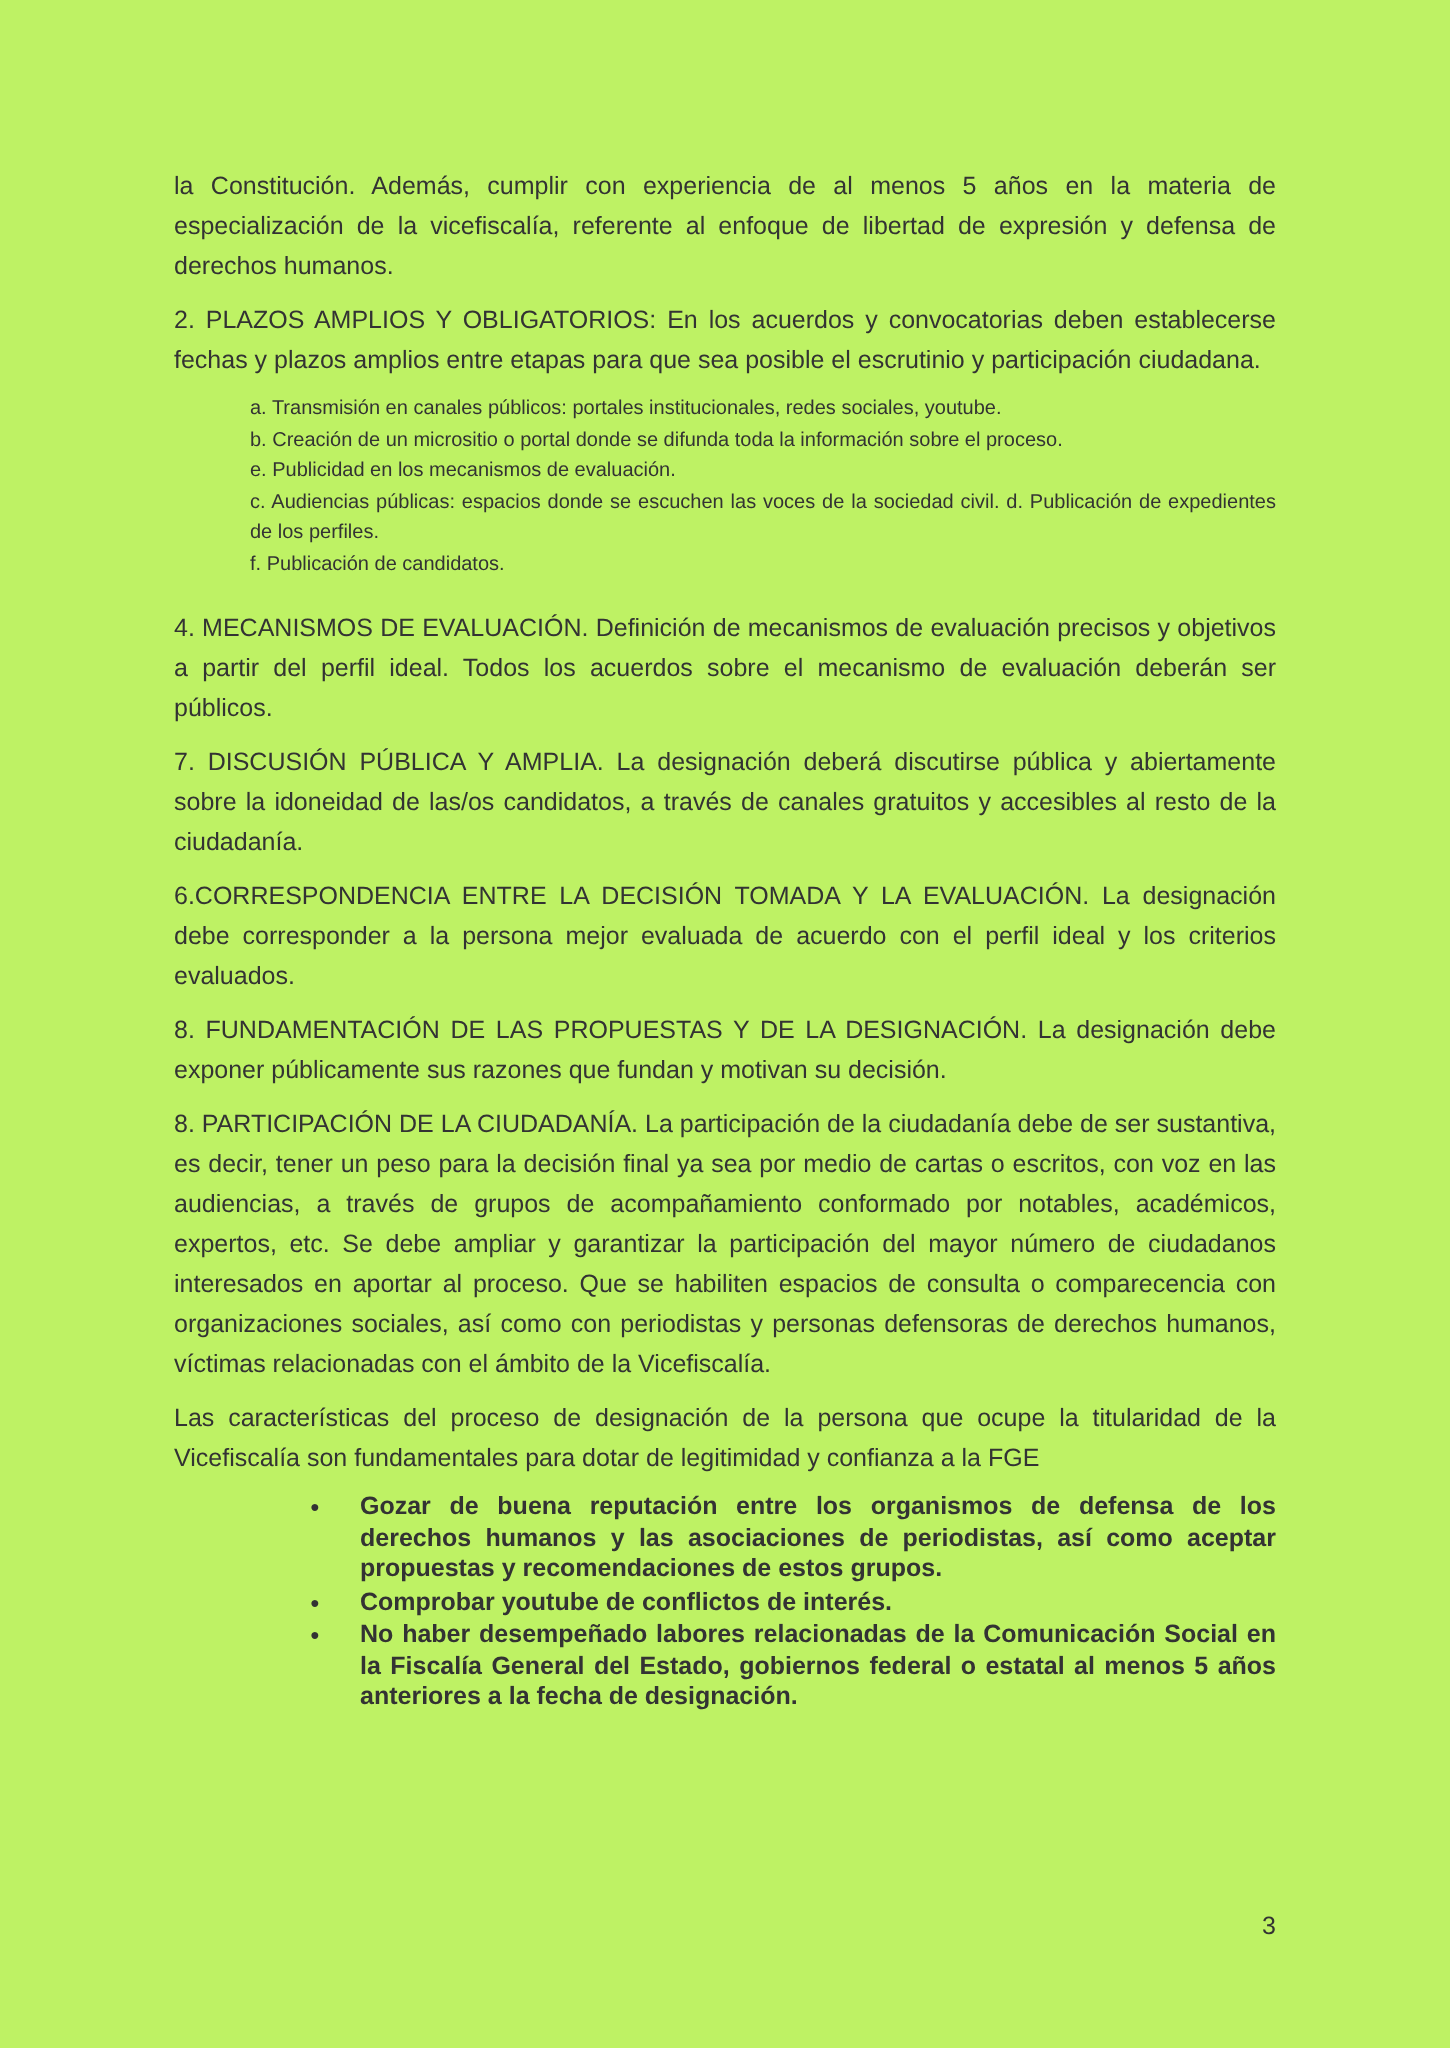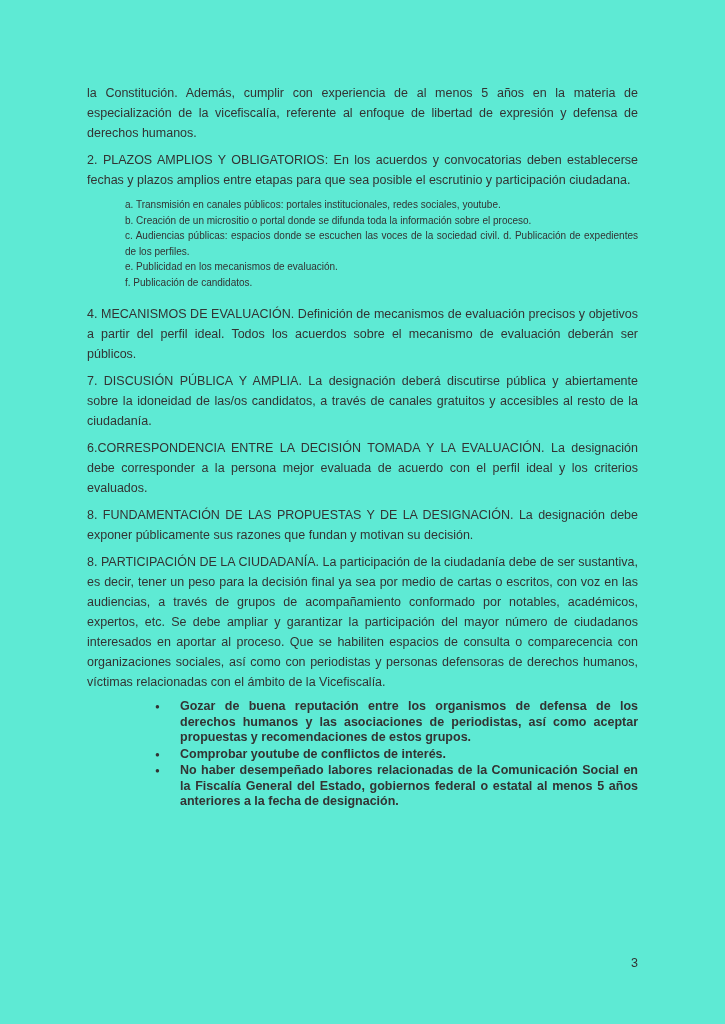--- a/index.html
+++ b/index.html
@@ -5,21 +5,21 @@
     html, body {
       margin: 0;
       padding: 0;
       background: #ffffff;
     }
     * { box-sizing: border-box; }
     .page {
       position: relative;
       width: 725px;
       height: 1024px;
-      background: #5eead4;
+      background: #bef264;
       font-family: "Liberation Sans", "DejaVu Sans", sans-serif;
       color: #333333;
       overflow: hidden;
     }
     .content {
       position: absolute;
       left: 87px;
       top: 83px;
       width: 551px;
     }
@@ -77,35 +77,36 @@
 <div class="page">
   <div class="content">
 
     <p class="para">la Constitución. Además, cumplir con experiencia de al menos 5 años en la materia de especialización de la vicefiscalía, referente al enfoque de libertad de expresión y defensa de derechos humanos.</p>
 
     <p class="para">2. PLAZOS AMPLIOS Y OBLIGATORIOS: En los acuerdos y convocatorias deben establecerse fechas y plazos amplios entre etapas para que sea posible el escrutinio y participación ciudadana.</p>
 
     <div class="sublist">
       <p class="sublist-item">a. Transmisión en canales públicos: portales institucionales, redes sociales, youtube.</p>
       <p class="sublist-item">b. Creación de un micrositio o portal donde se difunda toda la información sobre el proceso.</p>
+      <p class="sublist-item">e. Publicidad en los mecanismos de evaluación.</p>
       <p class="sublist-item">c. Audiencias públicas: espacios donde se escuchen las voces de la sociedad civil. d. Publicación de expedientes de los perfiles.</p>
-      <p class="sublist-item">e. Publicidad en los mecanismos de evaluación.</p>
       <p class="sublist-item">f. Publicación de candidatos.</p>
     </div>
 
     <p class="para">4. MECANISMOS DE EVALUACIÓN. Definición de mecanismos de evaluación precisos y objetivos a partir del perfil ideal. Todos los acuerdos sobre el mecanismo de evaluación deberán ser públicos.</p>
 
     <p class="para">7. DISCUSIÓN PÚBLICA Y AMPLIA. La designación deberá discutirse pública y abiertamente sobre la idoneidad de las/os candidatos, a través de canales gratuitos y accesibles al resto de la ciudadanía.</p>
 
     <p class="para">6.CORRESPONDENCIA ENTRE LA DECISIÓN TOMADA Y LA EVALUACIÓN. La designación debe corresponder a la persona mejor evaluada de acuerdo con el perfil ideal y los criterios evaluados.</p>
 
     <p class="para">8. FUNDAMENTACIÓN DE LAS PROPUESTAS Y DE LA DESIGNACIÓN. La designación debe exponer públicamente sus razones que fundan y motivan su decisión.</p>
 
     <p class="para">8. PARTICIPACIÓN DE LA CIUDADANÍA. La participación de la ciudadanía debe de ser sustantiva, es decir, tener un peso para la decisión final ya sea por medio de cartas o escritos, con voz en las audiencias, a través de grupos de acompañamiento conformado por notables, académicos, expertos, etc. Se debe ampliar y garantizar la participación del mayor número de ciudadanos interesados en aportar al proceso. Que se habiliten espacios de consulta o comparecencia con organizaciones sociales, así como con periodistas y personas defensoras de derechos humanos, víctimas relacionadas con el ámbito de la Vicefiscalía.</p>
 
+    <p class="para">Las características del proceso de designación de la persona que ocupe la titularidad de la Vicefiscalía son fundamentales para dotar de legitimidad y confianza a la FGE</p>
 
     <div class="bullet-list">
       <div class="bullet-row">
         <span class="bullet-marker">●</span>
         <span class="bullet-text">Gozar de buena reputación entre los organismos de defensa de los derechos humanos y las asociaciones de periodistas, así como aceptar propuestas y recomendaciones de estos grupos.</span>
       </div>
       <div class="bullet-row">
         <span class="bullet-marker">●</span>
         <span class="bullet-text">Comprobar youtube de conflictos de interés.</span>
       </div>

